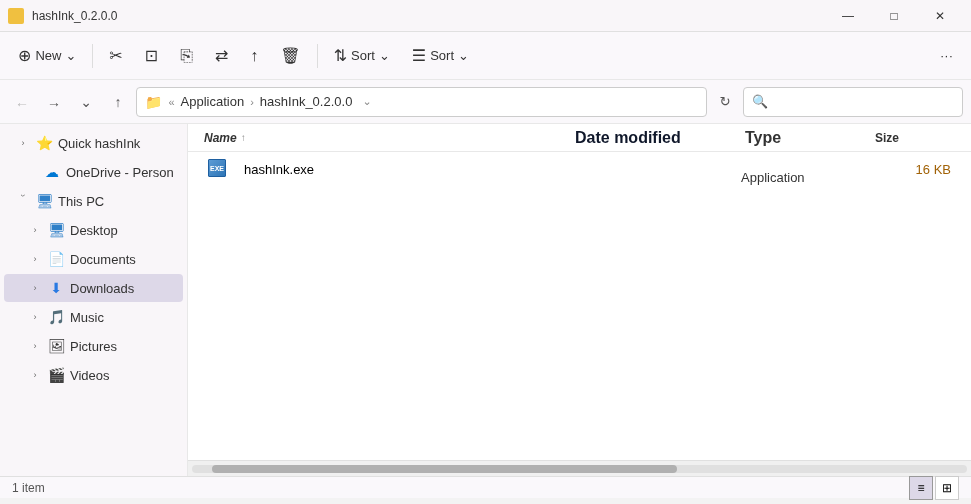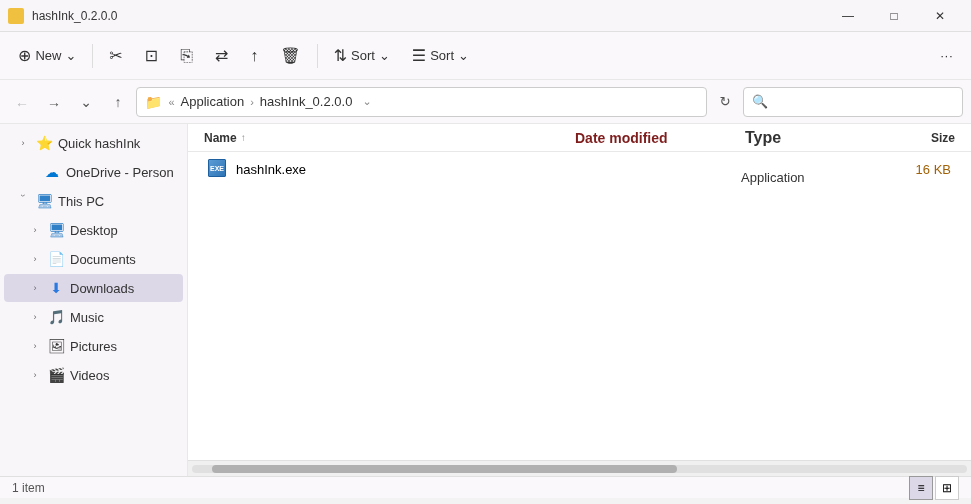--- a/index.html
+++ b/index.html
@@ -89,32 +89,32 @@
     .sidebar-item.selected { background: #ddd8e8; }
     .sidebar-expand { width: 14px; display: flex; align-items: center; justify-content: center; font-size: 9px; color: #666; }
     .sidebar-item-icon { font-size: 14px; width: 16px; text-align: center; }
 
     
     .file-area { flex: 1; display: flex; flex-direction: column; background: white; }
     .file-header {
       display: flex; align-items: center; height: 28px; border-bottom: 1px solid #e8e8e8;
       padding: 0 16px; background: white;
     }
-    .col-name { flex: 1; font-size: 12px; color: #333; font-weight: 600; display: flex; align-items: center; gap: 4px; }
+    .col-name { flex: 1; font-size: 12px; color: #333; font-weight: 600; display: flex; align-items: center; gap: 4px; font-style: italic; }
     .col-sort-arrow { font-size: 10px; color: #888; }
-    .col-date { width: 170px; font-size: 14px; color: #7f1d1d; font-weight: 600; }
+    .col-date { width: 170px; font-size: 16px; color: #0f172a; font-weight: 600; }
     .col-type { width: 130px; font-size: 16px; color: #333; font-weight: 600; }
-    .col-size { width: 80px; font-size: 12px; color: #333; font-weight: 600; text-align: right; }
+    .col-size { width: 80px; font-size: 12px; color: #333; font-weight: 600; }
 
     .file-list { flex: 1; overflow-y: auto; }
     .file-row {
       display: flex; align-items: center; height: 32px; padding: 0 16px;
       cursor: pointer; border-radius: 4px; margin: 1px 4px;
     }
-    .file-name-cell { flex: 1; display: flex; align-items: center; gap: 8px; font-size: 13px; }
+    .file-name-cell { flex: 1; display: flex; align-items: center; gap: 16px; font-size: 13px; }
     .file-app-icon { width: 20px; height: 20px; position: relative; }
     .file-app-icon-inner {
       width: 18px; height: 18px; background: linear-gradient(135deg, #5b9bd5, #2e75b6);
       border: 1px solid #1e5fa0; border-radius: 1px; display: flex; align-items: center; justify-content: center;
       font-size: 9px; color: white; font-weight: bold;
     }
     .file-date { width: 170px; font-size: 13px; color: #333; }
     .file-type { width: 130px; font-size: 13px; color: #333; margin-top: 16px; }
     .file-size { width: 80px; font-size: 13px; color: #a16207; text-align: right; }
 

